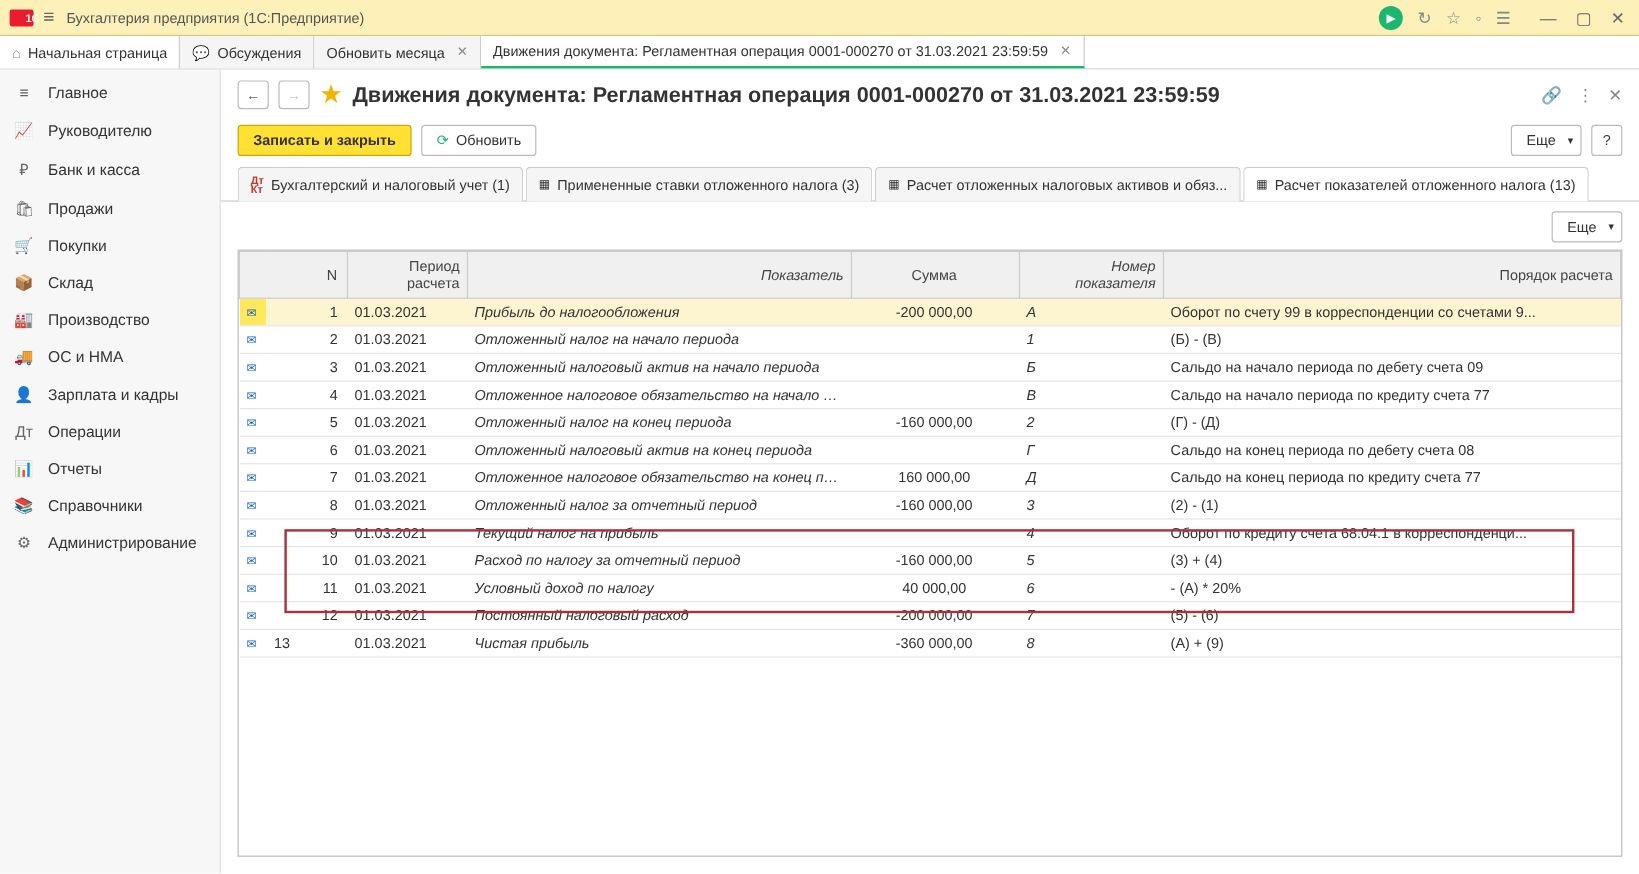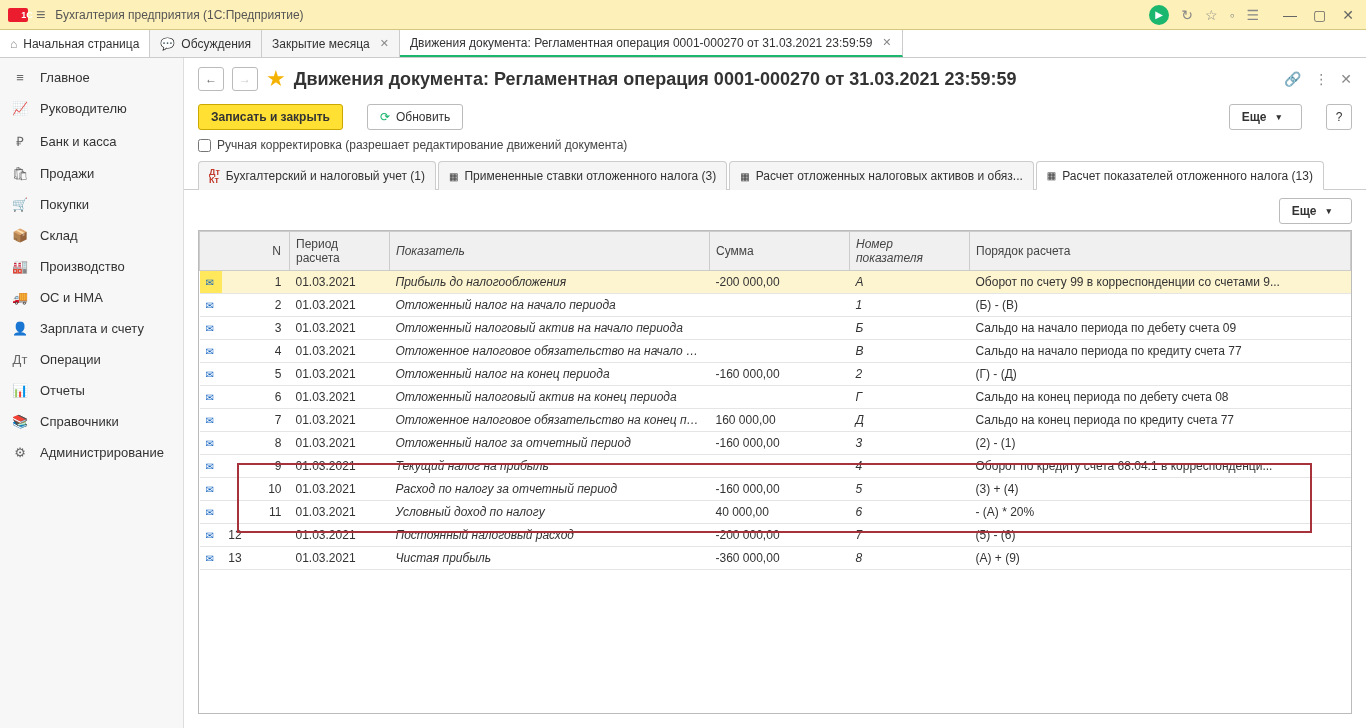--- a/index.html
+++ b/index.html
@@ -29,51 +29,51 @@
 
 .content { flex: 1; display: flex; flex-direction: column; background: #fff; }
 .pagehead { display: flex; align-items: center; padding: 8px 14px; gap: 8px; }
 .navarrow { width: 26px; height: 24px; border: 1px solid #bbb; border-radius: 3px; display: flex; align-items: center; justify-content: center; cursor: pointer; color: #666; background: #fff; }
 .navarrow.disabled { color: #ccc; }
 .star { color: #f5b301; font-size: 22px; }
 .pagetitle { font-size: 18px; font-weight: bold; color: #333; }
 .pagehead .right { margin-left: auto; display: flex; gap: 12px; color: #888; }
 .pagehead .right span { cursor: pointer; font-size: 14px; }
 
-.toolbar { display: flex; align-items: center; padding: 4px 14px 8px; gap: 24px; text-align: center; }
+.toolbar { display: flex; align-items: center; padding: 4px 14px 8px; gap: 8px; text-align: center; }
 .btn { height: 26px; padding: 0 12px; border: 1px solid #bbb; border-radius: 3px; background: #fff; display: flex; align-items: center; gap: 6px; cursor: pointer; font-size: 12px; }
 .btn.primary { background: #ffe033; border-color: #cca700; font-weight: bold; }
 .btn .ico { color: #1bb76e; }
 .toolbar .spacer { flex: 1; }
-.btn-more { padding-right: 20px; font-weight: bold; }
+.btn-more { padding-right: 6px; }
 .btn-more::after { content: "▾"; margin-left: 4px; font-size: 9px; }
 .btn-help { width: 26px; padding: 0; justify-content: center; }
 
 .checkboxrow { padding: 0 14px 8px; display: flex; align-items: center; gap: 6px; font-size: 12px; color: #444; }
 .checkboxrow input { width: 13px; height: 13px; }
 
 .subtabs { display: flex; padding: 0 14px; border-bottom: 1px solid #ccc; gap: 2px; }
 .subtabs .stab { padding: 6px 10px; border: 1px solid #ccc; border-bottom: none; border-radius: 4px 4px 0 0; background: #f5f5f5; display: flex; align-items: center; gap: 6px; cursor: pointer; font-size: 12px; position: relative; top: 1px; }
 .subtabs .stab.active { background: #fff; border-bottom: 1px solid #fff; }
 .subtabs .stab .ico { font-size: 10px; }
 .dk { color: #c0392b; font-size: 9px; font-weight: bold; line-height: 8px; }
 
 .tablewrap { flex: 1; padding: 8px 14px 14px; display: flex; flex-direction: column; }
 .tblbar { display: flex; justify-content: flex-end; margin-bottom: 6px; }
 .tablebox { border: 1px solid #bbb; flex: 1; overflow: auto; position: relative; }
 table { width: 100%; border-collapse: collapse; font-size: 12px; }
-th { background: #f0f0f0; border: 1px solid #ccc; padding: 5px 6px; text-align: left; font-weight: normal; color: #444; }
+th { background: #f0f0f0; border: 1px solid #ccc; padding: 5px 6px; text-align: right; font-weight: normal; color: #444; }
 td { border-bottom: 1px solid #e5e5e5; padding: 4px 6px; height: 23px; white-space: nowrap; overflow: hidden; text-overflow: ellipsis; }
 tr.selected td { background: #fdf4d0; }
 tr.selected td:first-child { background: #ffe85c; }
 .col-n { width: 90px; text-align: right; padding-right: 8px; }
 .col-icon { width: 20px; }
 .col-period { width: 100px; }
 .col-ind { width: 320px; max-width: 320px; font-style: italic; }
-.col-sum { width: 140px; text-align: left; padding-right: 8px; margin-top: 48px; }
+.col-sum { width: 140px; text-align: center; padding-right: 8px; margin-top: 48px; }
 .col-num { width: 120px; font-style: italic; }
 .col-ord { }
 td .marker { color: #1565c0; font-size: 10px; }
 .hlbox { position: absolute; border: 2px solid #a8323c; pointer-events: none; }
 </style>
 </head>
 <body>
 
 <div class="titlebar">
   <div class="logo">1C</div>
@@ -96,21 +96,21 @@
 <div class="tabsbar">
   <div class="tab home">
     <span class="ico">⌂</span>
     <span>Начальная страница</span>
   </div>
   <div class="tab">
     <span class="ico">💬</span>
     <span>Обсуждения</span>
   </div>
   <div class="tab">
-    <span>Закрытие месяца</span>
+    <span>Обновить месяца</span>
     <span class="close">✕</span>
   </div>
   <div class="tab active">
     <span>Движения документа: Регламентная операция 0001-000270 от 31.03.2021 23:59:59</span>
     <span class="close">✕</span>
   </div>
 </div>
 
 <div class="body">
   <div class="sidebar" id="sidebar">
@@ -141,21 +141,21 @@
       <div class="item">
         <span class="ico">🏭</span>
         <span>Производство</span>
       </div>
       <div class="item">
         <span class="ico">🚚</span>
         <span>ОС и НМА</span>
       </div>
       <div class="item">
         <span class="ico">👤</span>
-        <span>Зарплата и счету</span>
+        <span>Зарплата и кадры</span>
       </div>
       <div class="item">
         <span class="ico">Дт</span>
         <span>Операции</span>
       </div>
       <div class="item">
         <span class="ico">📊</span>
         <span>Отчеты</span>
       </div>
       <div class="item">
@@ -191,24 +191,20 @@
         </div>
       <div class="spacer"></div>
       <div class="btn btn-more">
           <span>Еще</span>
         </div>
       <div class="btn btn-help">
           <span>?</span>
         </div>
     </div>
 
-    <div class="checkboxrow">
-      <input type="checkbox" style="">
-      <span>Ручная корректировка (разрешает редактирование движений документа)</span>
-    </div>
 
     <div class="subtabs">
       <div class="stab">
           <span class="dk">Дт<br>Кт</span>
           <span>Бухгалтерский и налоговый учет (1)</span>
         </div>
       <div class="stab">
           <span class="ico">▦</span>
           <span>Примененные ставки отложенного налога (3)</span>
         </div>
@@ -335,21 +331,21 @@
                 <td class="col-icon"><span class="marker">✉</span></td>
                 <td class="col-n" style="text-align:right;width:60px">11</td>
                 <td class="col-period">01.03.2021</td>
                 <td class="col-ind">Условный доход по налогу</td>
                 <td class="col-sum">40 000,00</td>
                 <td class="col-num">6</td>
                 <td class="col-ord">- (А) * 20%</td>
               </tr>
               <tr>
                 <td class="col-icon"><span class="marker">✉</span></td>
-                <td class="col-n" style="text-align:left;width:60px">12</td>
+                <td class="col-n" style="text-align:right;width:60px">12</td>
                 <td class="col-period">01.03.2021</td>
                 <td class="col-ind">Постоянный налоговый расход</td>
                 <td class="col-sum">-200 000,00</td>
                 <td class="col-num">7</td>
                 <td class="col-ord">(5) - (6)</td>
               </tr>
               <tr>
                 <td class="col-icon"><span class="marker">✉</span></td>
                 <td class="col-n" style="text-align:left;width:60px">13</td>
                 <td class="col-period">01.03.2021</td>

